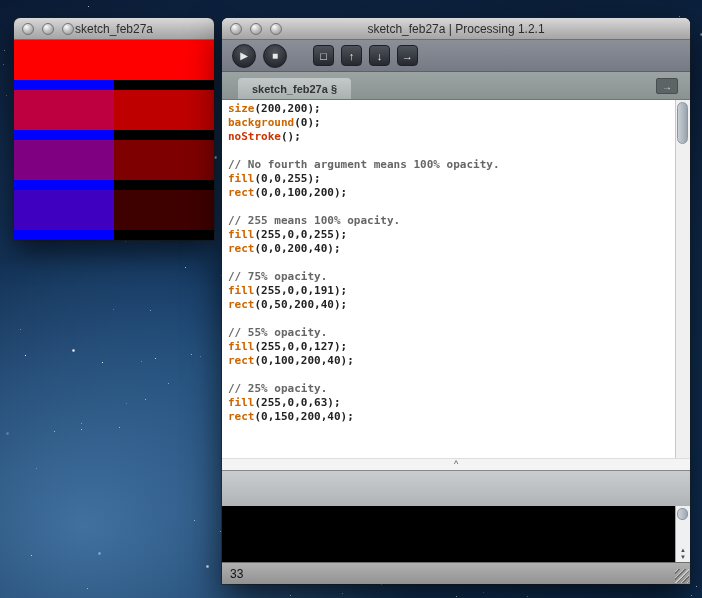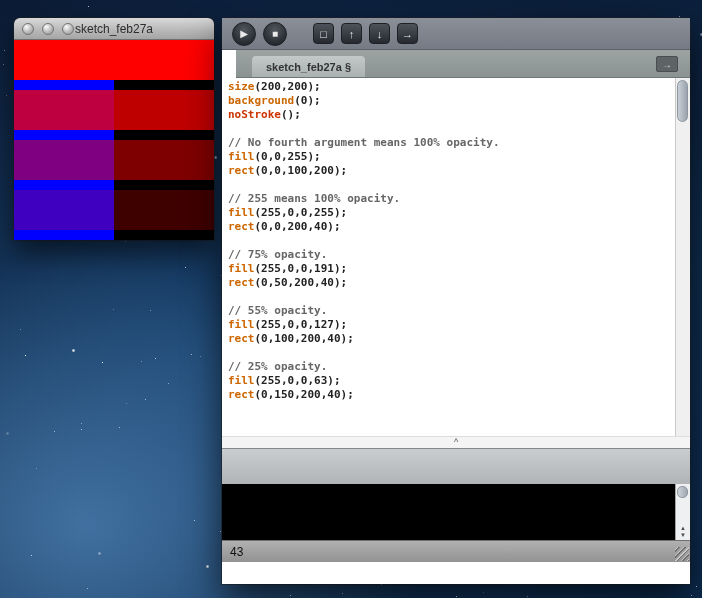--- a/index.html
+++ b/index.html
@@ -55,21 +55,21 @@
     background:radial-gradient(circle at 50% 32%, #51565e, #26292f 75%); border:1px solid #1d2025;
   }
   .tb-square{
     width:21px; height:21px; border-radius:4px; font-size:11px;
     background:linear-gradient(#4e535b,#26292f); border:1px solid #1d2025;
   }
   .tb-gap{ width:12px; }
 
   .tabbar{
     height:28px; position:relative; display:flex; align-items:flex-end; padding-left:16px;
-    background:linear-gradient(#9ba3a3,#8a9292); border-bottom:1px solid #6e7676;margin-left:14px;
+    background:linear-gradient(#9ba3a3,#8a9292); border-bottom:1px solid #6e7676;
   }
   .tab{
     height:21px; display:flex; align-items:center; padding:0 14px;
     background:linear-gradient(#c3c9c9,#aab1b1); border-radius:4px 4px 0 0;
     font-size:11px; font-weight:bold; color:#333; cursor:pointer;
   }
   .tab-menu{
     position:absolute; right:12px; top:6px; width:22px; height:16px;
     display:flex; align-items:center; justify-content:center;
     background:#5d6465; border:1px solid #494f50; border-radius:2px;
@@ -154,20 +154,28 @@
           <div class="canvas-cell" style="height: 40px; background: rgb(63, 0, 0);"></div>
         </div>
         <div class="canvas-row">
           <div class="canvas-cell" style="height: 10px; background: rgb(0, 0, 255);"></div>
           <div class="canvas-cell" style="height: 10px; background: rgb(0, 0, 0);"></div>
         </div>
       </div>
   </div>
 
   <div class="win ide-win">
+    <div class="titlebar">
+      <div class="lights">
+        <span class="light"></span>
+        <span class="light"></span>
+        <span class="light"></span>
+      </div>
+      <div class="title">sketch_feb27a | Processing 1.2.1</div>
+    </div>
 
     <div class="toolbar">
       <div class="tb tb-circle">
         <span>▶</span>
       </div>
       <div class="tb tb-circle">
         <span>■</span>
       </div>
       <div class="tb-gap"></div>
       <div class="tb tb-square">
@@ -210,17 +218,17 @@
       <div class="cscroll">
         <div class="cthumb"></div>
         <div class="carrows">
           <span>▲</span>
           <span>▼</span>
         </div>
       </div>
     </div>
 
     <div class="statusbar">
-      <span>43</span>
+      <span>33</span>
       <div class="grip"></div>
     </div>
   </div>
 </div>
 
 </body></html>

